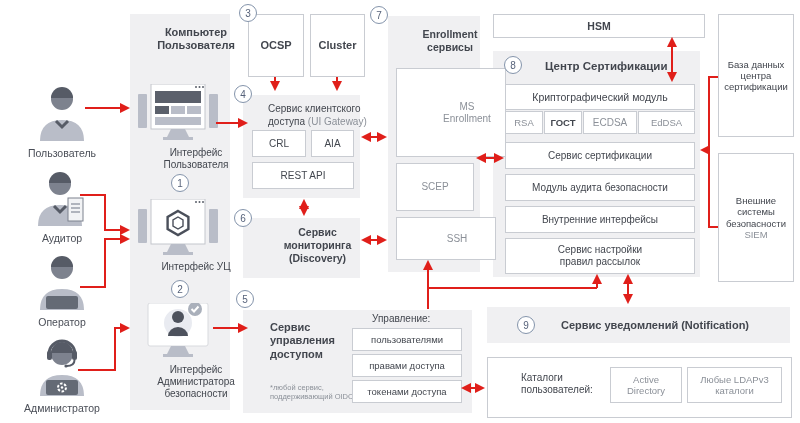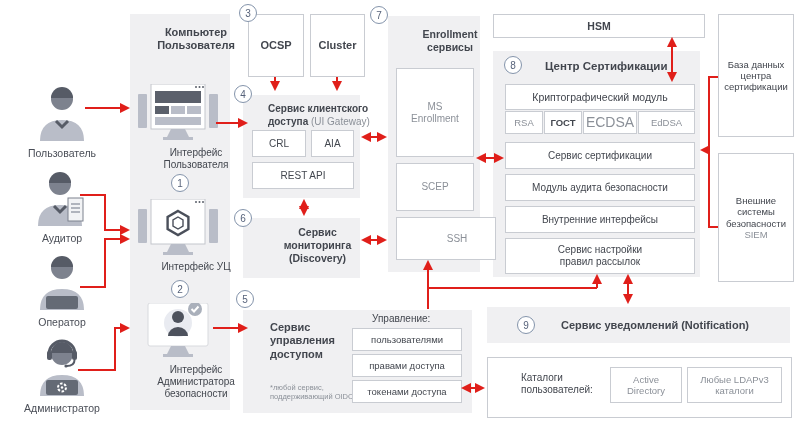--- a/index.html
+++ b/index.html
@@ -130,21 +130,21 @@
   <div class="lbl ctr" style="left:130px;top:364px;width:100px;font-size:10px;">Интерфейс
 Администратора
 безопасности</div>
 
   <div class="box bold" style="left:248px;top:14px;width:54px;height:61px;font-size:11px;">OCSP</div>
   <div class="num" style="left:239px;top:4px;">3</div>
   <div class="box bold" style="left:310px;top:14px;width:53px;height:61px;font-size:11px;">Cluster</div>
 
   <div class="panel" style="left:243px;top:95px;width:117px;height:103px;"></div>
   <div class="num" style="left:234px;top:85px;">4</div>
-  <div class="lbl" style="left:252px;top:103px;width:104px;font-size:10px;line-height:1.25;"><span class="bold" style="font-weight:700;">Сервис клиентского доступа</span> <span class="muted">(UI Gateway)</span></div>
+  <div class="lbl" style="left:252px;top:103px;width:104px;font-size:10px;line-height:1.25;"><span class="bold" style="font-weight:400;">Сервис клиентского доступа</span> <span class="muted">(UI Gateway)</span></div>
   <div class="box" style="left:252px;top:130px;width:52px;height:25px;font-size:10px;">CRL</div>
   <div class="box" style="left:311px;top:130px;width:41px;height:25px;font-size:10px;">AIA</div>
   <div class="box" style="left:252px;top:162px;width:100px;height:25px;font-size:10px;">REST API</div>
 
   <div class="panel" style="left:243px;top:218px;width:117px;height:60px;"></div>
   <div class="num" style="left:234px;top:209px;">6</div>
   <div class="lbl ctr bold" style="left:243px;top:226px;width:117px;font-size:10.5px;">Сервис
 мониторинга
 (Discovery)</div>
 
@@ -157,34 +157,34 @@
 поддерживающий OIDC</div>
   <div class="lbl" style="left:356px;top:313px;width:110px;font-size:10px;">Управление:</div>
   <div class="box" style="left:352px;top:328px;width:108px;height:21px;font-size:9.5px;">пользователями</div>
   <div class="box" style="left:352px;top:354px;width:108px;height:21px;font-size:9.5px;">правами доступа</div>
   <div class="box" style="left:352px;top:380px;width:108px;height:21px;font-size:9.5px;">токенами доступа</div>
 
   <div class="panel" style="left:388px;top:16px;width:92px;height:256px;"></div>
   <div class="num" style="left:370px;top:6px;">7</div>
   <div class="lbl ctr bold" style="left:388px;top:28px;width:92px;font-size:10.5px;">Enrollment
 сервисы</div>
-  <div class="box muted" style="left:396px;top:68px;width:76px;height:87px;font-size:10px;white-space:pre-line;">MS
+  <div class="box muted" style="left:396px;top:68px;width:76px;height:87px;font-size:10px;white-space:pre-line;padding-left:32px;">MS
 Enrollment</div>
   <div class="box muted" style="left:396px;top:163px;width:76px;height:46px;font-size:10px;">SCEP</div>
   <div class="box muted" style="left:396px;top:217px;width:76px;height:41px;font-size:10px;padding-left:22px;">SSH</div>
 
   <div class="box bold" style="left:493px;top:14px;width:210px;height:22px;font-size:10.5px;">HSM</div>
 
   <div class="panel" style="left:493px;top:51px;width:207px;height:226px;"></div>
   <div class="num" style="left:504px;top:56px;">8</div>
   <div class="lbl bold" style="left:529px;top:59px;width:165px;font-size:11.5px;">Центр Сертификации</div>
   <div class="box" style="left:505px;top:84px;width:188px;height:24px;font-size:10.5px;">Криптографический модуль</div>
   <div class="box muted" style="left:505px;top:111px;width:36px;height:21px;font-size:9.5px;">RSA</div>
   <div class="box bold" style="left:544px;top:111px;width:36px;height:21px;font-size:9.5px;">ГОСТ</div>
-  <div class="box muted" style="left:583px;top:111px;width:52px;height:21px;font-size:14px;text-align:right;">ECDSA</div>
+  <div class="box muted" style="left:583px;top:111px;width:52px;height:21px;font-size:10px;text-align:right;">ECDSA</div>
   <div class="box muted" style="left:638px;top:111px;width:55px;height:21px;font-size:9.5px;">EdDSA</div>
   <div class="box" style="left:505px;top:142px;width:188px;height:25px;font-size:10px;">Сервис сертификации</div>
   <div class="box" style="left:505px;top:174px;width:188px;height:25px;font-size:10px;">Модуль аудита безопасности</div>
   <div class="box" style="left:505px;top:206px;width:188px;height:25px;font-size:10px;">Внутренние интерфейсы</div>
   <div class="box" style="left:505px;top:238px;width:188px;height:34px;font-size:10px;white-space:pre-line;">Сервис настройки
 правил рассылок</div>
 
   <div class="box" style="left:718px;top:14px;width:74px;height:121px;font-size:9.5px;white-space:pre-line;">База данных
 центра
 сертификации</div>

